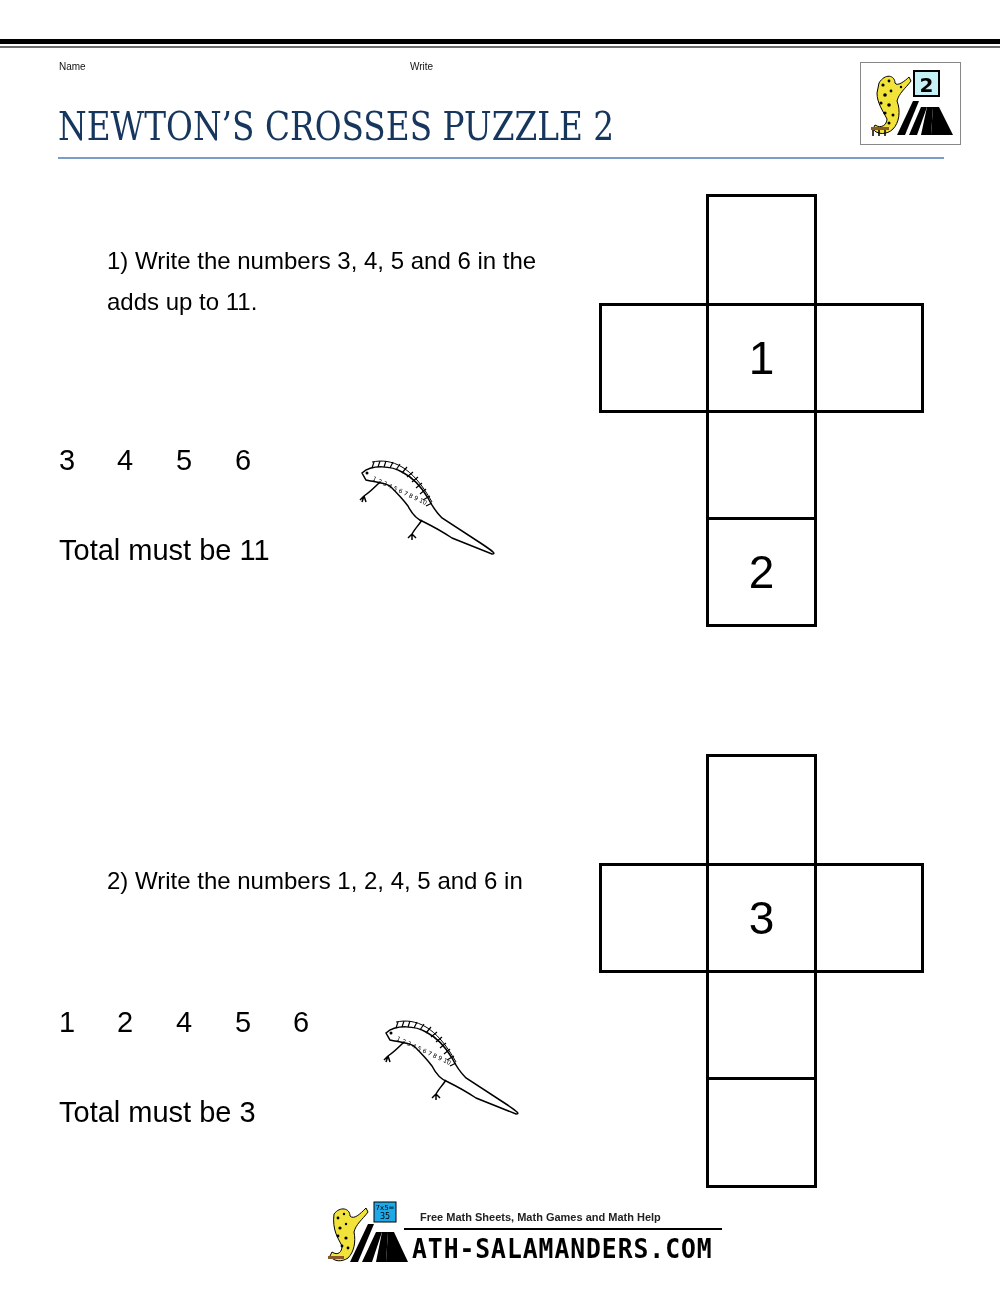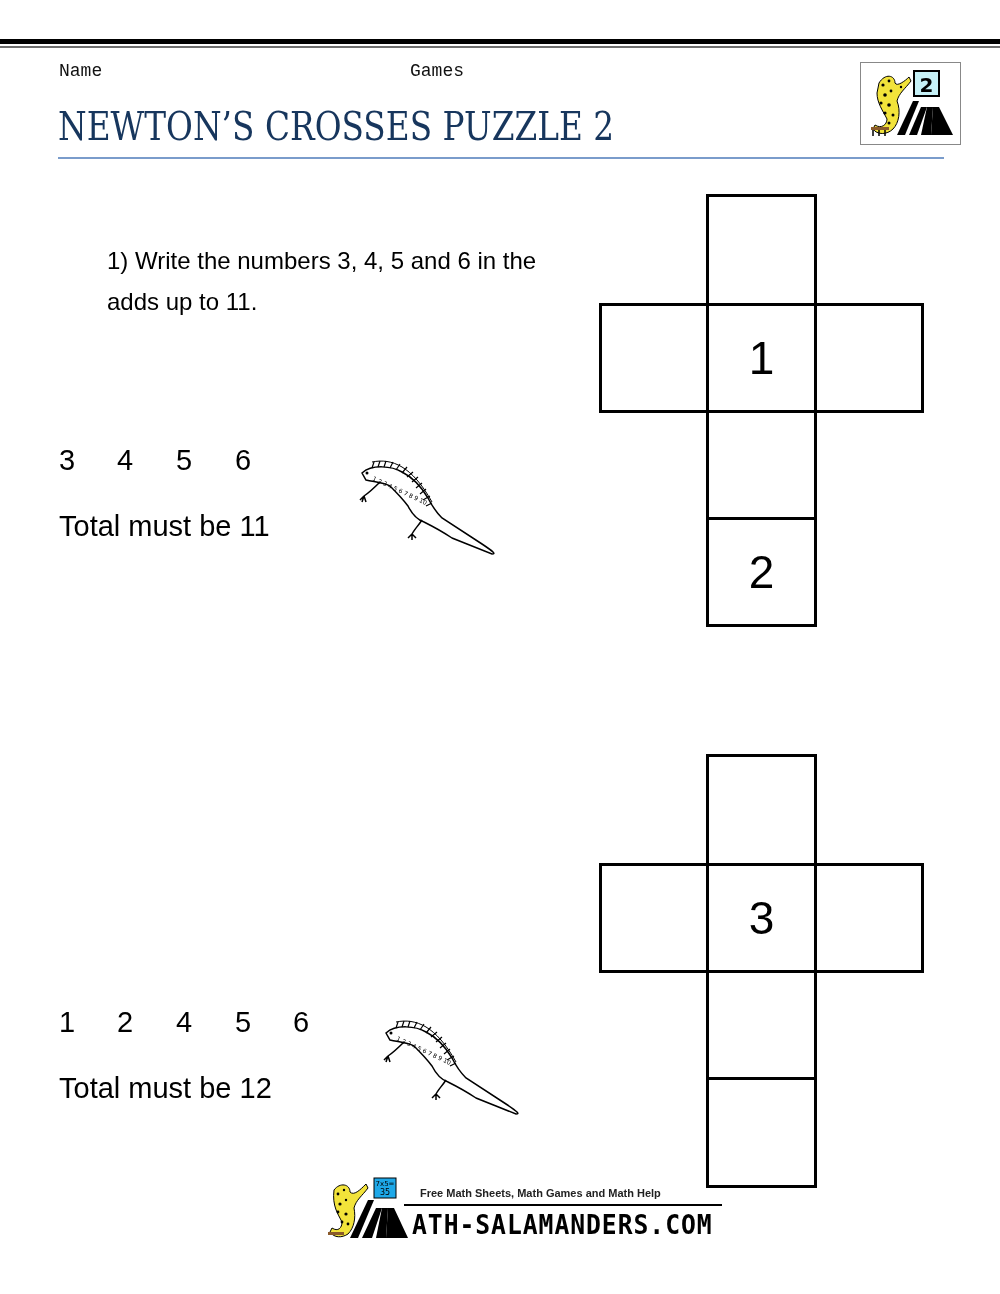--- a/index.html
+++ b/index.html
@@ -1,40 +1,40 @@
 <!DOCTYPE html>
 <html><head>
 <meta charset="utf-8">
 <style>
   html, body { margin: 0; padding: 0; background: #ffffff; }
   body { width: 1000px; height: 1294px; position: relative; overflow: hidden; font-family: "Liberation Sans", "DejaVu Sans", sans-serif; color: #000; }
   .abs { position: absolute; }
   .rule-thick { left: 0; top: 39px; width: 1000px; height: 5px; background: #000; }
   .rule-thin { left: 0; top: 46px; width: 1000px; height: 2px; background: #6e6e6e; }
-  .label-small { font-size: 18px; color: #111; font-family: Liberation Mono, monospace; }
+  .label-small { font-size: 10px; color: #111; }
   .title { left: 58px; top: 104px; font-family: "DejaVu Serif", "Liberation Serif", serif; font-size: 39px; color: #17365D; letter-spacing: 0px; transform: scaleX(0.84); transform-origin: left top; white-space: nowrap; }
   .title-underline { left: 58px; top: 157px; width: 886px; height: 2px; background: #7A9CCB; }
   .logo-box { left: 860px; top: 62px; width: 101px; height: 83px; border: 1px solid #888; background: #fff; box-sizing: border-box; }
   .para { left: 59px; font-size: 24px; line-height: 41px; width: 520px; margin-left: 48px; }
   .nums { font-size: 29px; left: 59px; }
   .nums span { position: absolute; top: 0; }
-  .total { left: 59px; font-size: 29px; white-space: nowrap; }
+  .total { left: 59px; font-size: 29px; white-space: nowrap; margin-top: 24px; }
   .cell { position: absolute; border: 3px solid #000; box-sizing: border-box; background: #fff; display: flex; align-items: center; justify-content: center; font-size: 46px; }
   .footer-tag { font-size: 11px; font-weight: bold; color: #222; white-space: nowrap; }
   .footer-line { height: 2px; background: #000; }
   .footer-brand { font-family: "DejaVu Sans Mono", monospace; font-size: 26px; font-weight: bold; letter-spacing: 1px; color: #000; white-space: nowrap; transform: scaleX(0.95); transform-origin: left top; }
 </style>
 </head>
 <body>
 
 <div class="abs rule-thick"></div>
 <div class="abs rule-thin"></div>
 
 <div class="abs label-small" style="left:59px; top:61px;">Name</div>
-<div class="abs label-small" style="left:410px; top:61px;">Games</div>
+<div class="abs label-small" style="left:410px; top:61px;">Write</div>
 
 <div class="abs title">NEWTON’S CROSSES PUZZLE 2</div>
 <div class="abs title-underline"></div>
 
 <div class="abs logo-box">
   <svg width="99" height="81" viewBox="0 0 99 81">
 
     <rect x="53" y="8" width="25" height="25" fill="#C6F1F7" stroke="#000" stroke-width="2"></rect>
     <text x="65.5" y="29" text-anchor="middle" font-family="DejaVu Sans, sans-serif" font-weight="bold" font-size="20" fill="#000">2</text>
 
@@ -89,52 +89,53 @@
 <div class="abs" style="left:0; top:0;">
   <div class="cell" style="left:706px; top:194px; width:111px; height:112px;"></div>
   <div class="cell" style="left:599px; top:303px; width:111px; height:110px;"></div>
   <div class="cell" style="left:813px; top:303px; width:111px; height:110px;"></div>
   <div class="cell" style="left:706px; top:410px; width:111px; height:112px;"></div>
   <div class="cell" style="left:706px; top:517px; width:111px; height:110px;">2</div>
   <div class="cell" style="left:706px; top:303px; width:111px; height:110px;">1</div>
 </div>
 
 <div class="abs para" style="top:860px;">
+  <div>2) Write the numbers 1, 2, 4, 5 and 6 in</div>
 </div>
 
 <div class="abs nums" style="top:1006px; width:320px; height:40px;">
   <span style="left:0px;">1</span>
   <span style="left:58px;">2</span>
   <span style="left:117px;">4</span>
   <span style="left:176px;">5</span>
   <span style="left:234px;">6</span>
 </div>
 
-<div class="abs total" style="top:1072px;">Total must be 12</div>
+<div class="abs total" style="top:1072px;">Total must be 3</div>
 
 <svg class="abs" style="left:376px; top:1018px;" width="150" height="100" viewBox="0 0 150 100">
   <path d="M10,15 C20,6 40,8 50,14 C62,20 70,30 76,40 C80,48 84,54 90,60 L130,86 C142,94 144,96 140,96 L100,80 C88,72 80,68 72,64 C66,62 60,56 56,48 C50,40 44,34 38,28 C30,24 22,24 14,22 Z" fill="#fff" stroke="#000" stroke-width="1.5"></path>
   <path d="M20,10 L22,4 M26,9 L28,3 M32,9 L34,3 M38,10 L41,4 M44,12 L48,6 M50,15 L55,9 M55,19 L61,14 M60,24 L66,19 M64,30 L70,25 M68,36 L74,31 M71,42 L78,38 M74,48 L80,45" stroke="#000" stroke-width="1.2"></path>
   <path d="M20,4 C40,0 60,8 80,44" stroke="#000" stroke-width="1" fill="none"></path>
   <path d="M28,24 C22,30 18,34 12,38 M12,38 L8,42 M12,38 L10,44 M12,38 L14,44" stroke="#000" stroke-width="1.5" fill="none"></path>
   <path d="M70,62 C66,68 62,72 60,76 M60,76 L56,80 M60,76 L60,82 M60,76 L64,80" stroke="#000" stroke-width="1.5" fill="none"></path>
   <circle cx="15" cy="15" r="1.5" fill="#000"></circle>
   <text x="20" y="22" font-size="6" font-family="DejaVu Sans, sans-serif" transform="rotate(25 20 22)">1 2 3 4 5 6 7 8 9 10</text>
 </svg>
 
 <div class="abs" style="left:0; top:0;">
   <div class="cell" style="left:706px; top:754px; width:111px; height:112px;"></div>
   <div class="cell" style="left:599px; top:863px; width:111px; height:110px;"></div>
   <div class="cell" style="left:813px; top:863px; width:111px; height:110px;"></div>
   <div class="cell" style="left:706px; top:970px; width:111px; height:112px;"></div>
   <div class="cell" style="left:706px; top:1077px; width:111px; height:111px;"></div>
   <div class="cell" style="left:706px; top:863px; width:111px; height:110px;">3</div>
 </div>
 
-<div class="abs" style="left:322px; top:1176px; width:400px; height:70px;">
+<div class="abs" style="left:322px; top:1200px; width:400px; height:70px;">
   <svg class="abs" style="left:0; top:0;" width="90" height="66" viewBox="0 0 90 66">
     <rect x="52" y="2" width="22" height="20" fill="#1EA8E8" stroke="#000" stroke-width="1"></rect>
     <text x="63" y="10" text-anchor="middle" font-family="DejaVu Sans, sans-serif" font-size="7" fill="#000">7x5=</text>
     <text x="63" y="19" text-anchor="middle" font-family="DejaVu Sans, sans-serif" font-size="8" fill="#000">35</text>
     <polygon points="28,62 46,24 52,24 36,62" fill="#000"></polygon>
     <polygon points="40,62 54,32 60,32 50,62" fill="#000"></polygon>
     <polygon points="54,62 60,32 66,32 64,62" fill="#000"></polygon>
     <polygon points="64,62 66,32 72,32 86,62 78,62" fill="#000"></polygon>
     <path d="M12,14 C18,6 28,8 28,16 C32,20 38,14 44,8 L46,12 C40,20 34,24 32,32 C34,42 32,52 26,58 C20,62 12,62 8,56 L10,52 C16,56 20,52 20,46 C16,38 10,30 12,14 Z" fill="#F2E33A" stroke="#000" stroke-width="1"></path>
     <circle cx="16" cy="18" r="1.4" fill="#000"></circle>

